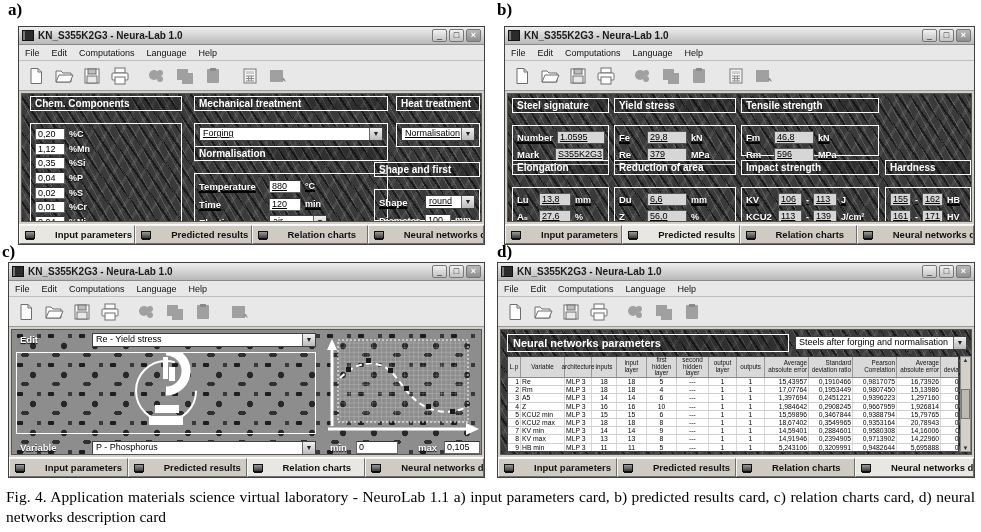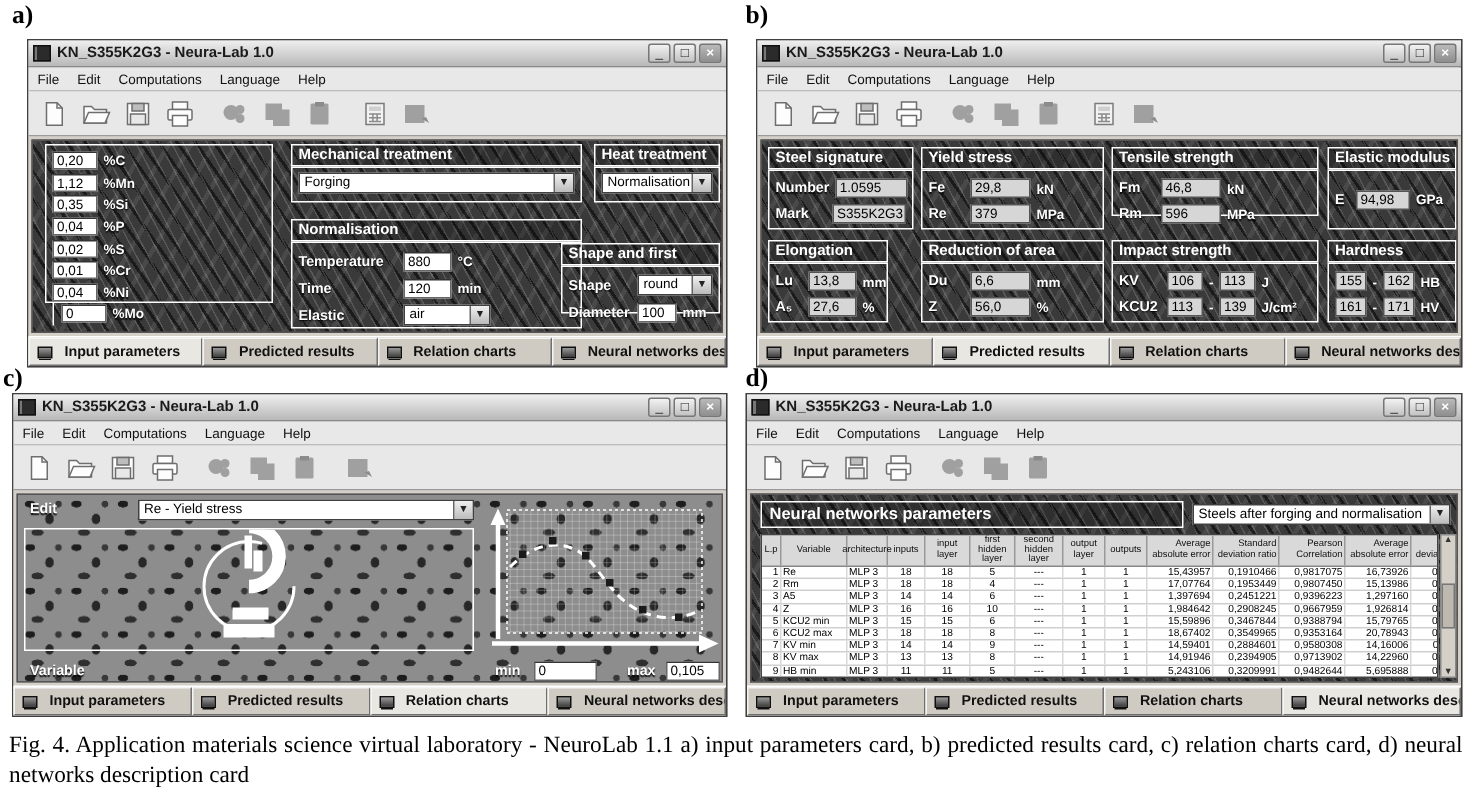--- a/index.html
+++ b/index.html
@@ -39,32 +39,32 @@
   .tex-c { background-color:#8d8d8d;
     background-image:
       radial-gradient(6px 4px at 8px 6px, #1d1d1d 55%, transparent 60%),
       radial-gradient(5px 6px at 21px 16px, #272727 55%, transparent 60%),
       radial-gradient(7px 4px at 13px 25px, #2f2f2f 55%, transparent 60%),
       radial-gradient(4px 4px at 27px 6px, #383838 55%, transparent 60%);
     background-size:31px 29px; }
 
   
   .tabbar { flex:0 0 20px; background:#d4d0c8; display:flex; border-top:1px solid #fff; }
-  .tab { flex:1; display:flex; align-items:center; gap:8px; padding:0 5px; font-size:9.5px; font-weight:bold;
+  .tab { flex:1; display:flex; align-items:center; gap:20px; padding:0 5px; font-size:9.5px; font-weight:bold;
          color:#111; background:#cfcbc3; border:1px solid; border-color:#f5f5f5 #6f6f6f #6f6f6f #f5f5f5;
          white-space:nowrap; overflow:hidden; }
   .tab.active { background:#e9e7e2; }
   .tabico { width:10px; height:8px; flex:0 0 10px; border:1px solid #101010;
             background:linear-gradient(#9a9a9a,#3c3c3c); box-shadow:0 2px 0 -1px #101010; }
 
   
   .grp { position:absolute; }
   .gttl { border:1px solid #fff; color:#fff; font-weight:bold; font-size:10px; padding:1px 4px;
           background:rgba(0,0,0,0.18); white-space:nowrap; overflow:hidden; }
-  .gbod { border:1px solid #fff; margin-top:0; padding:3px 4px; }
+  .gbod { border:1px solid #fff; margin-top:12px; padding:3px 4px;text-decoration:underline; }
 
   .inp { display:inline-block; background:#fff; border:1px solid #666; border-top-color:#333;
          font-size:9px; height:13px; line-height:11px; padding:0 2px; color:#000; vertical-align:middle; }
   .wlbl { color:#fff; font-weight:bold; font-size:9.5px; text-shadow:0 1px 1px #000; }
 
   .dd { background:#fff; border:1px solid #404040; height:14px; display:flex; align-items:flex-start;
         font-size:9px; color:#000; padding-left:3px; position:relative; overflow:hidden; white-space:nowrap; }
   .ddb { position:absolute; right:0; top:0; bottom:0; width:13px; background:linear-gradient(#f0f0f0,#bbb);
          border-left:1px solid #666; font-size:7px; line-height:12px; text-align:center; color:#222; }
 
@@ -203,20 +203,21 @@
           <svg width="20" height="18">
             <rect class="icGray" x="2" y="3" width="13" height="12"></rect>
             <path d="M13 12l5 3-2-4z" fill="#8b8b8b"></path>
           </svg>
         </span>
     </div>
     <div class="client">
       <div class="content tex-ab">
 
         <div class="grp" style="left:8px;top:2px;width:152px">
+          <div class="gttl">Chem. Components</div>
           <div class="gbod" style="height:106px">
             <div class="chemcol">
               
             <div class="chemrow">
                   <span class="inp chem-inp">0,20</span>
                   <span class="chemlbl">%C</span>
                 </div><div class="chemrow">
                   <span class="inp chem-inp">1,12</span>
                   <span class="chemlbl">%Mn</span>
                 </div><div class="chemrow">
@@ -450,30 +451,22 @@
                 <span class="punit">kN</span>
               </div>
               <div class="prow">
                 <span class="plbl narrow">Rm</span>
                 <span class="pval">596</span>
                 <span class="punit">MPa</span>
               </div>
             </div>
         </div>
 
-        <div class="grp" style="left:377px;top:4px;width:86px">
-          <div class="gttl">Elastic modulus</div>
-          <div class="gbod" style="height:40px;display:flex;align-items:center;gap:4px">
-            <span class="plbl none" style="flex:0 0 10px">E</span>
-            <span class="pval" style="min-width:36px">94,98</span>
-            <span class="punit">GPa</span>
-          </div>
-        </div>
-
-        <div class="grp" style="left:4px;top:66px;width:80px">
+
+        <div class="grp" style="left:4px;top:66px;width:97px">
           <div class="gttl">Elongation</div>
           <div class="gbod" style="height:40px">
 
           <div class="prow">
                 <span class="plbl narrow" style="flex:0 0 18px">Lu</span>
                 <span class="pval" style="min-width:32px">13,8</span>
                 <span class="punit">mm</span>
               </div>
               <div class="prow">
                 <span class="plbl narrow" style="flex:0 0 18px">A₅</span>
@@ -672,20 +665,24 @@
                 <rect x="40" y="20" width="5" height="5"></rect>
               <rect x="62" y="30" width="5" height="5"></rect>
                 <rect x="78" y="48" width="5" height="5"></rect>
               <rect x="100" y="66" width="5" height="5"></rect>
                 <rect x="124" y="71" width="5" height="5"></rect>
             </g>
           </svg>
         </div>
 
         <div style="position:absolute;left:8px;top:112px" class="wlbl">Variable</div>
+        <div class="dd" style="position:absolute;left:80px;top:111px;width:224px">
+          <span>P - Phosphorus</span>
+            <span class="ddb">▼</span>
+        </div>
         <div style="position:absolute;left:318px;top:112px" class="wlbl">min</div>
         <span class="inp" style="position:absolute;left:344px;top:111px;width:42px">0</span>
         <div style="position:absolute;left:406px;top:112px" class="wlbl">max</div>
         <span class="inp" style="position:absolute;left:432px;top:111px;width:36px">0,105</span>
 
       </div>
     </div>
     <div class="tabbar">
       <div class="tab">
           <span class="tabico"></span>

